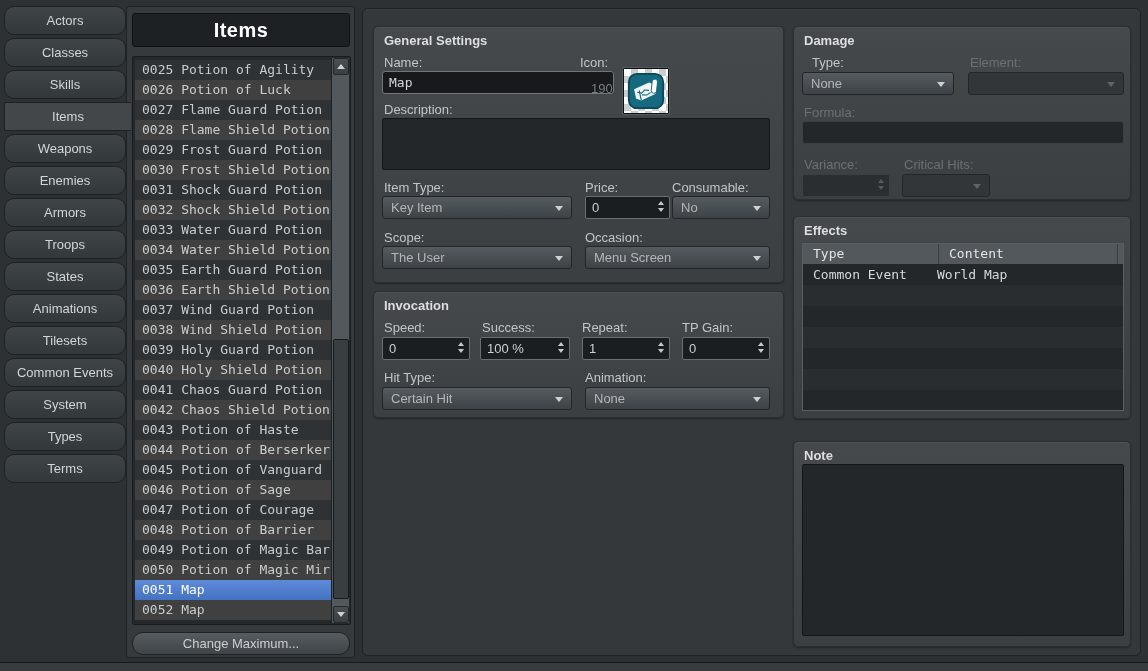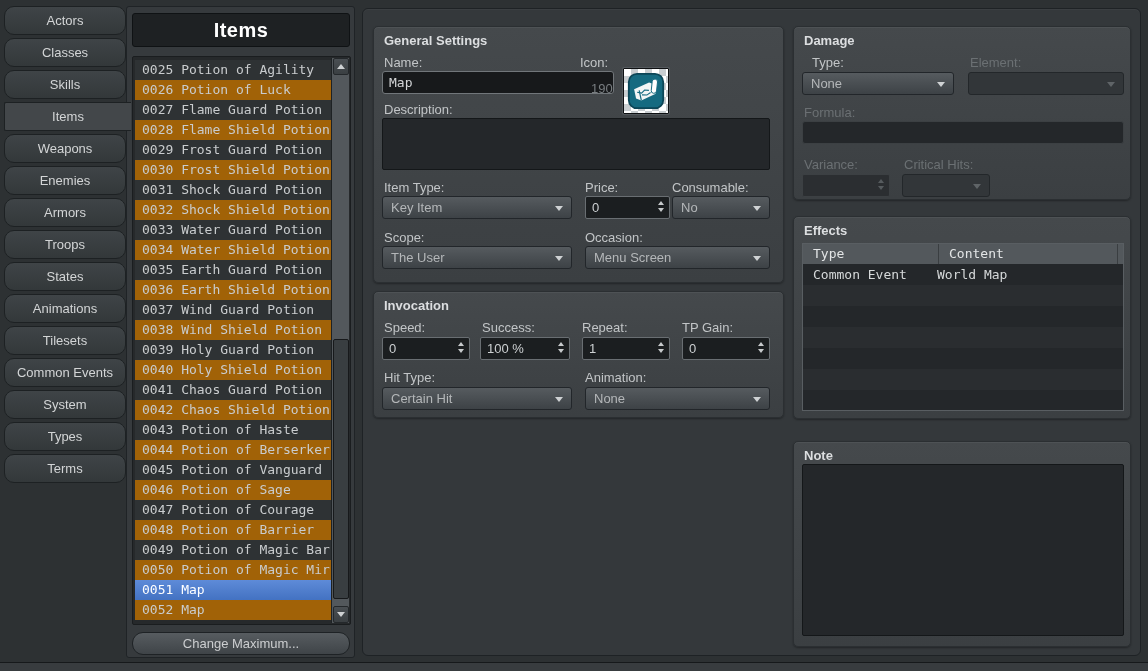--- a/index.html
+++ b/index.html
@@ -38,21 +38,21 @@
     letter-spacing:0.5px;
   }
   .items-list {
     position:absolute; left:5px; top:49px; width:219px; height:569px;
     background:#26292b; border:1px solid #1a1d1f; border-radius:2px;
     overflow:hidden; padding:3px 0 0 2px;
   }
   .list-row {
     height:20px; line-height:20px; padding-left:7px; width:197px;
     font-family:"DejaVu Sans Mono", monospace; font-size:13px; color:#c9ccce;
-    white-space:nowrap; overflow:hidden; background:#a16207;
+    white-space:nowrap; overflow:hidden; background:#404040;
   }
   .list-row:nth-child(odd) { background:#2e3234; }
   .list-row.selected {
     background:linear-gradient(#5e8bd8,#4372c2); color:#ffffff;
   }
   
   .v-scrollbar {
     position:absolute; right:1px; top:1px; width:18px; height:565px;
     background:#53585c; border-left:1px solid #1e2224;
   }

